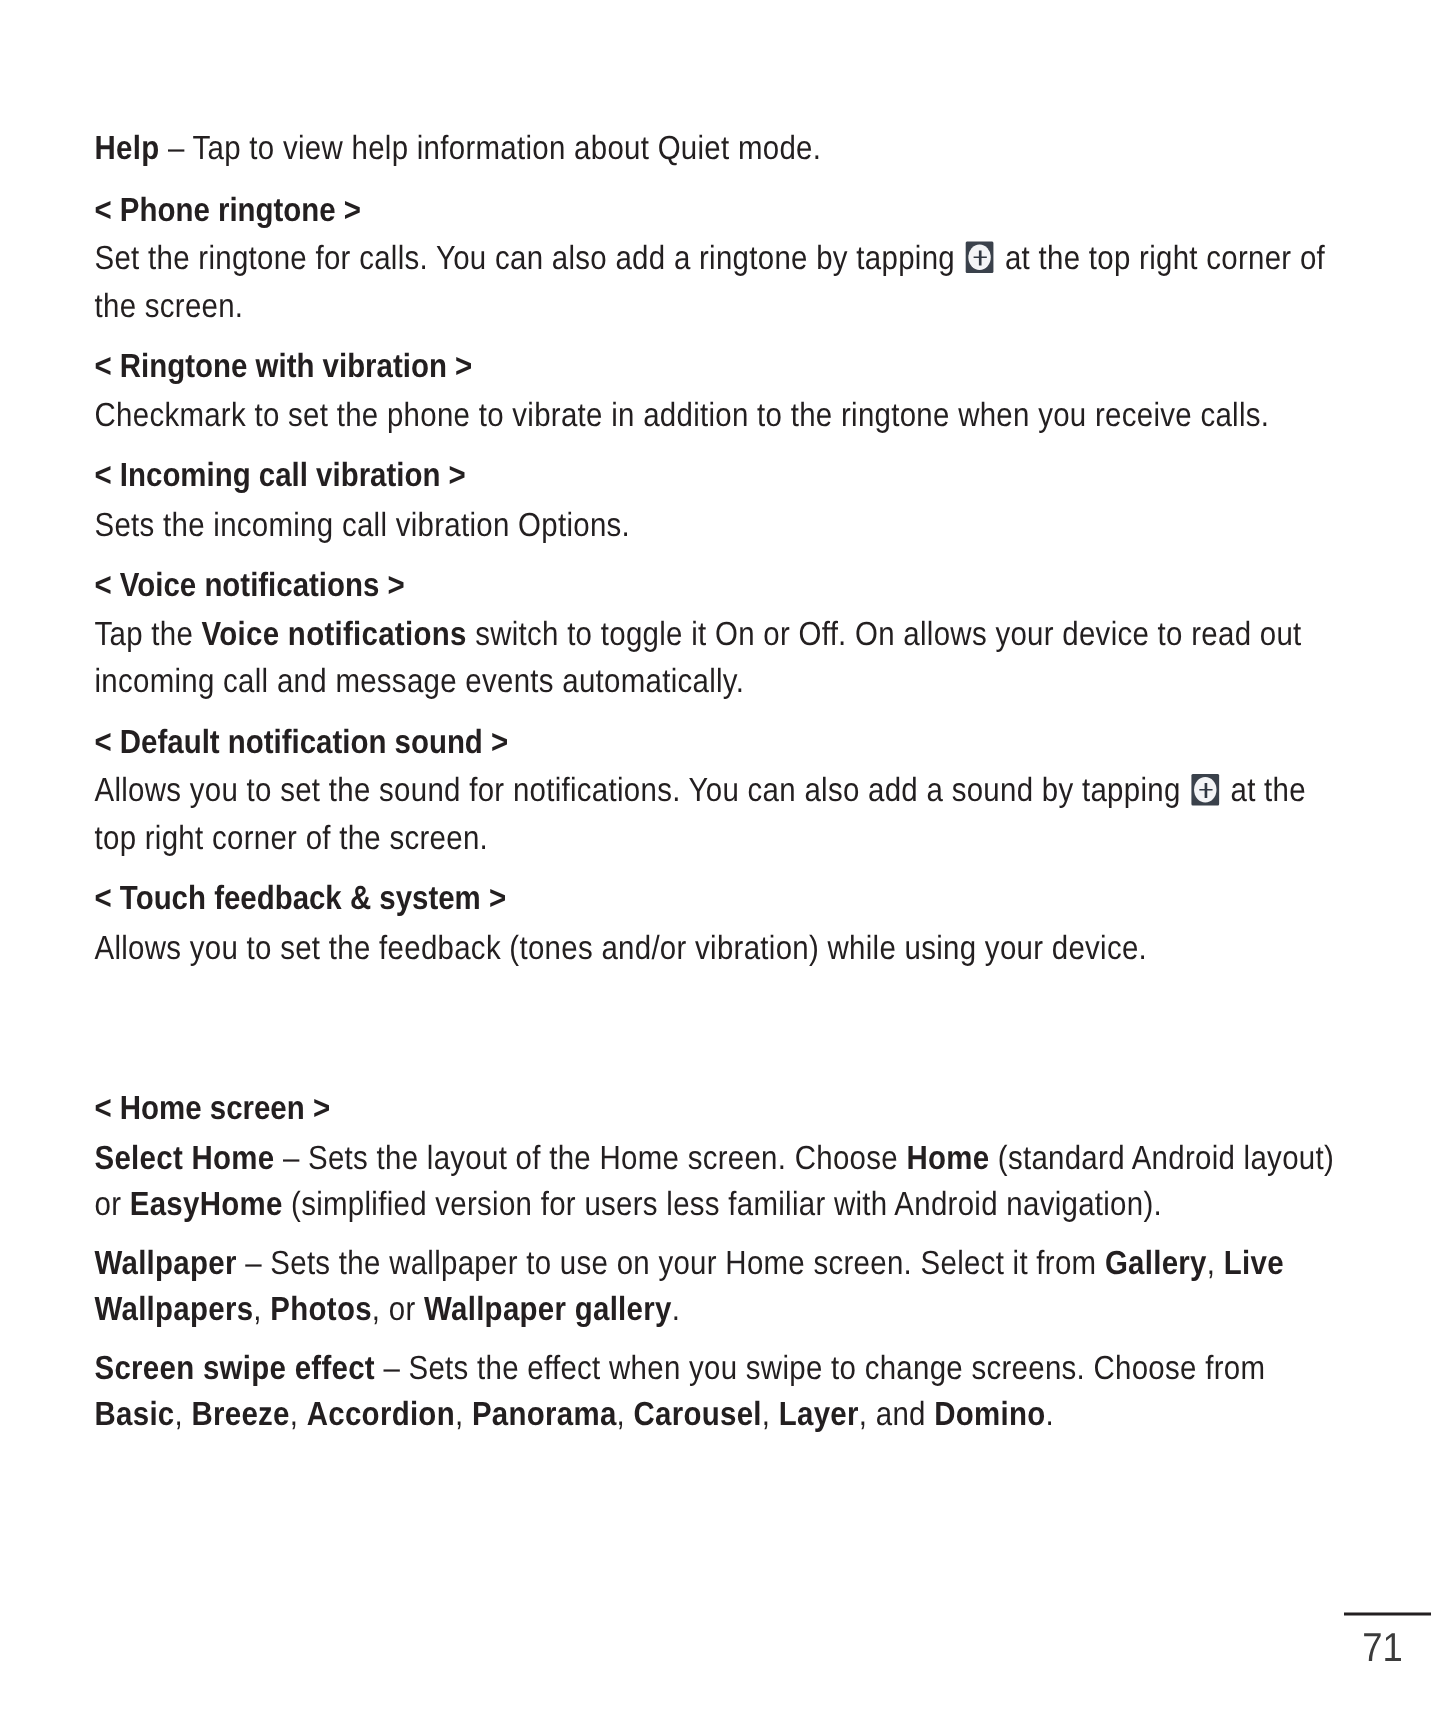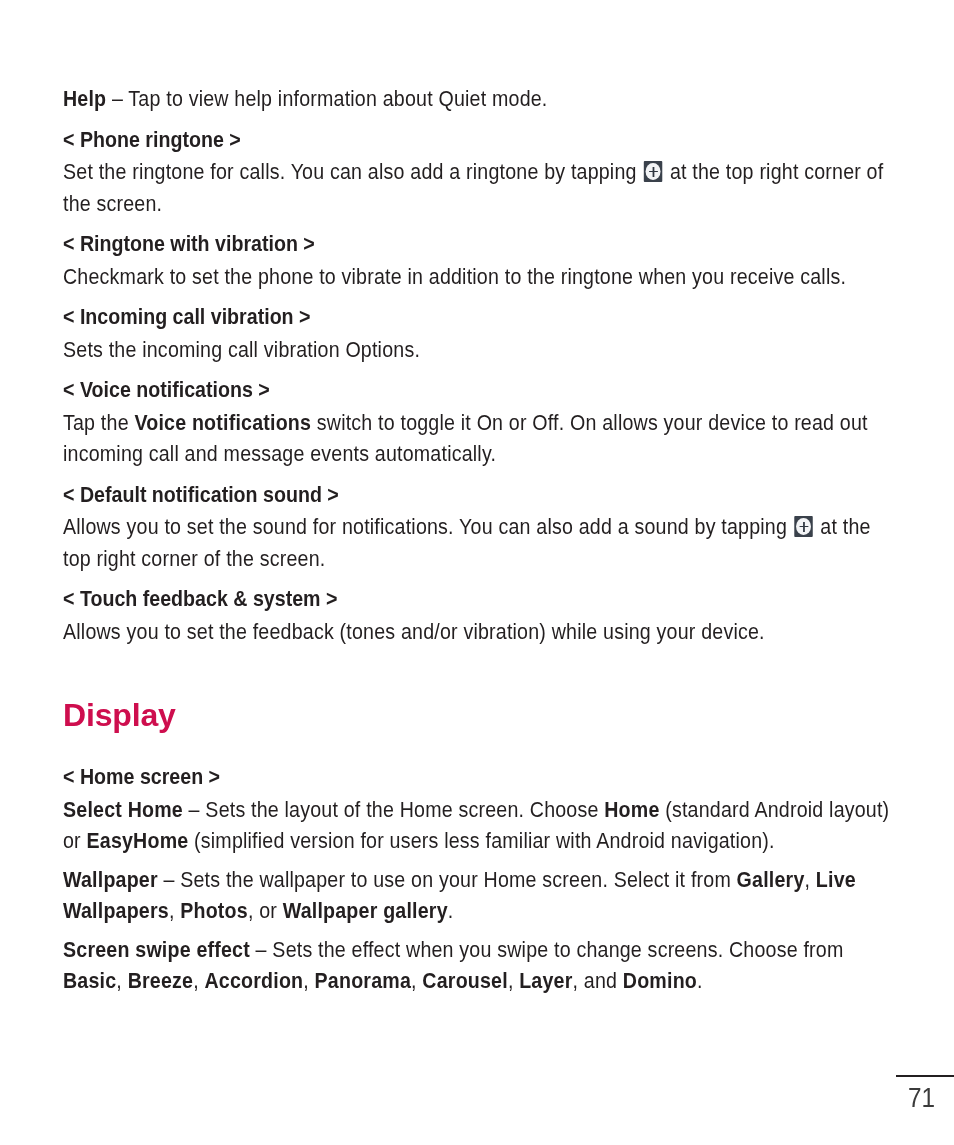--- a/index.html
+++ b/index.html
@@ -157,21 +157,20 @@
   <p class="para"><span>Tap the </span><b>Voice notifications</b><span> switch to toggle it On or Off. On allows your device to read out incoming call and message events automatically.</span></p>
 
   <div class="heading-sub">&lt; Default notification sound &gt;</div>
   <p class="para"><span>Allows you to set the sound for notifications. You can also add a sound by tapping </span><span class="plus-icon"><span class="disc"></span></span><span> at the top right corner of the screen.</span></p>
 
   <div class="heading-sub">&lt; Touch feedback &amp; system &gt;</div>
   <p class="para">Allows you to set the feedback (tones and/or vibration) while using your device.</p>
 
   <div class="spacer-lg"></div>
 
-  <h2 class="section-title">Display</h2>
 
   <div class="spacer-md"></div>
 
   <div class="heading-sub">&lt; Home screen &gt;</div>
 
   <p class="para"><b>Select Home</b><span> – Sets the layout of the Home screen. Choose </span><b>Home</b><span> (standard Android layout) or </span><b>EasyHome</b><span> (simplified version for users less familiar with Android navigation).</span></p>
 
   <p class="para"><b>Wallpaper</b><span> – Sets the wallpaper to use on your Home screen. Select it from </span><b>Gallery</b><span>, </span><b>Live Wallpapers</b><span>, </span><b>Photos</b><span>, or </span><b>Wallpaper gallery</b><span>.</span></p>
 
   <p class="para"><b>Screen swipe effect</b><span> – Sets the effect when you swipe to change screens. Choose from </span><b>Basic</b><span>, </span><b>Breeze</b><span>, </span><b>Accordion</b><span>, </span><b>Panorama</b><span>, </span><b>Carousel</b><span>, </span><b>Layer</b><span>, and </span><b>Domino</b><span>.</span></p>

